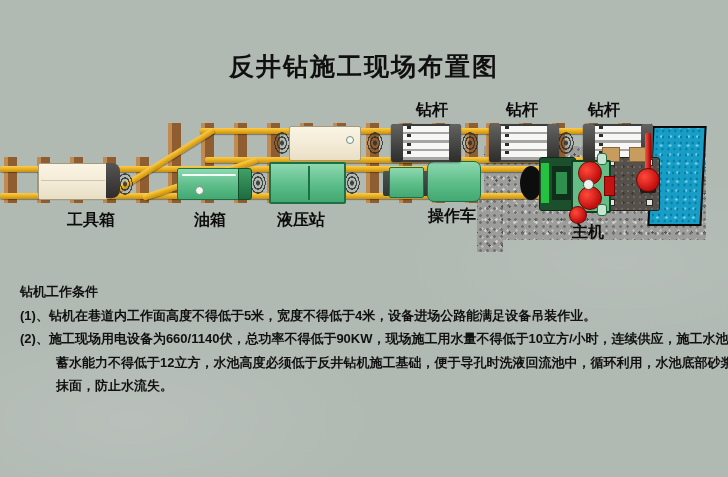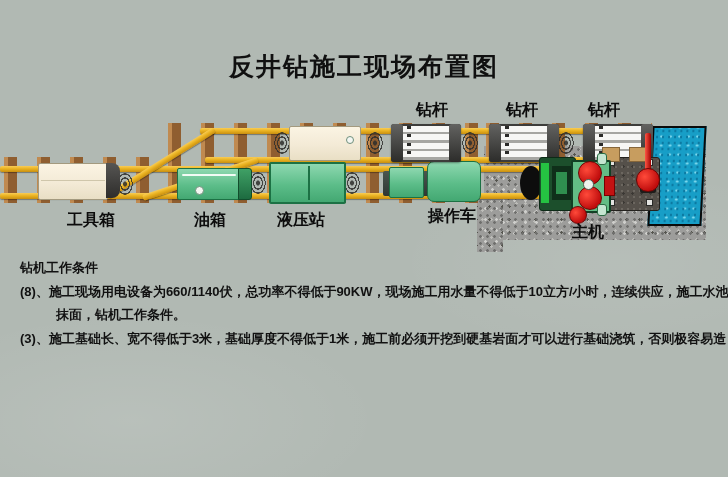--- a/index.html
+++ b/index.html
@@ -114,21 +114,21 @@
   #foot1{left:608px;top:159px;}#foot2{left:646px;top:159px;}
   #foot3{left:608px;top:199px;}#foot4{left:646px;top:199px;}
   .tanBlock{width:16px;height:13px;background:#c79d5f;border:1px solid #86663a;}
   #tan1{left:602px;top:147px;}#tan2{left:629px;top:147px;}
   #leverPole{left:645px;top:133px;width:6px;height:46px;background:linear-gradient(90deg,#ff5544,#9c0202);border-radius:2px;}
   #leverBase{left:640px;top:184px;width:16px;height:9px;background:#1d1d1b;border-radius:2px;}
   #leverBall{left:636px;top:168px;width:22px;height:22px;}
   
   .dlabel{font-size:16px;font-weight:bold;white-space:nowrap;transform:translateX(-50%);color:#0c0c0c;}
   
-  #notes{left:20px;top:256px;width:700px;font-size:13px;font-weight:bold;line-height:23.5px;color:#111;}
+  #notes{left:20px;top:280px;width:700px;font-size:13px;font-weight:bold;line-height:23.5px;color:#111;}
   .noteLine{white-space:nowrap;}
   .noteIndent{padding-left:36px;}
 </style>
 </head>
 <body>
 
 <div id="stage">
 
   <div id="title" class="abs">反井钻施工现场布置图</div>
 
@@ -217,18 +217,19 @@
   <div class="abs dlabel" style="left:522px;top:100px;">钻杆</div>
   <div class="abs dlabel" style="left:604px;top:100px;">钻杆</div>
   <div class="abs dlabel" style="left:91px;top:210px;">工具箱</div>
   <div class="abs dlabel" style="left:210px;top:210px;">油箱</div>
   <div class="abs dlabel" style="left:301px;top:210px;">液压站</div>
   <div class="abs dlabel" style="left:424px;top:206px;margin-left:28px;">操作车</div>
   <div class="abs dlabel" style="left:588px;top:222px;">主机</div>
 
   <div id="notes" class="abs">
     <div class="noteLine">钻机工作条件</div>
-    <div class="noteLine">(8)、施工现场用电设备为660/1140伏，总功率不得低于90KW，现场施工用水量不得低于10立方/小时，连续供应，施工水池</div>
-    <div class="noteLine noteIndent">抹面，钻机工作条件。</div>
-    <div class="noteLine">(3)、施工基础长、宽不得低于3米，基础厚度不得低于1米，施工前必须开挖到硬基岩面才可以进行基础浇筑，否则极容易造</div>
+    <div class="noteLine">(1)、钻机在巷道内工作面高度不得低于5米，宽度不得低于4米，设备进场公路能满足设备吊装作业。</div>
+    <div class="noteLine">(2)、施工现场用电设备为660/1140伏，总功率不得低于90KW，现场施工用水量不得低于10立方/小时，连续供应，施工水池</div>
+    <div class="noteLine noteIndent">蓄水能力不得低于12立方，水池高度必须低于反井钻机施工基础，便于导孔时洗液回流池中，循环利用，水池底部砂浆</div>
+    <div class="noteLine noteIndent">抹面，防止水流失。</div>
   </div>
 
 </div>
 
 </body></html>

